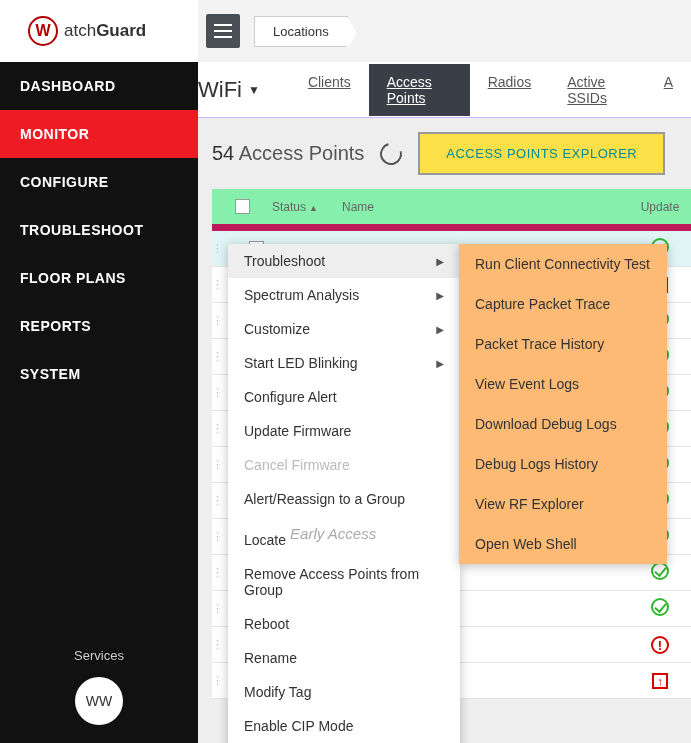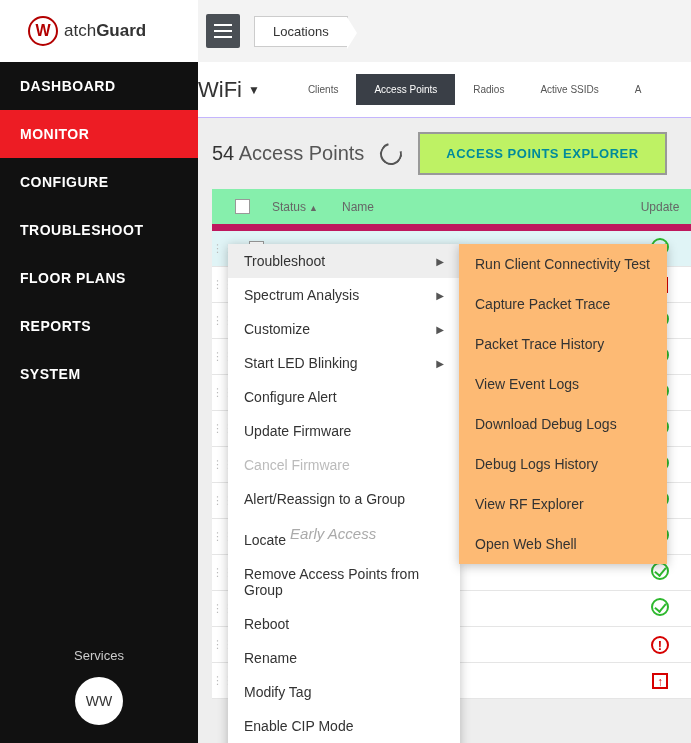--- a/index.html
+++ b/index.html
@@ -18,29 +18,29 @@
 .main { position: absolute; left: 198px; top: 0; right: 0; bottom: 0; background: #fff; }
 .topbar { height: 62px; background: #f3f3f3; display: flex; align-items: center; padding-left: 8px; }
 .hamburger { width: 34px; height: 34px; background: #4a4f55; color: #fff; display: flex; flex-direction: column; justify-content: center; align-items: center; gap: 4px; border-radius: 2px; cursor: pointer; }
 .hamburger span { width: 18px; height: 2px; background: #fff; }
 .crumb { background: #fff; border: 1px solid #ccc; margin-left: 14px; padding: 7px 18px; font-size: 13px; color: #333; position: relative; }
 .crumb::after { content:''; position:absolute; right:-10px; top:0; border-top:16px solid transparent; border-bottom:16px solid transparent; border-left:10px solid #fff; }
 
 .tabs { height: 56px; display: flex; align-items: center; padding-left: 0; border-bottom: 1px solid #c4b5fd; }
 .section-title { font-size: 22px; color: #333; font-weight: 400; display: flex; align-items: center; margin-right: 30px; }
 .section-title .caret { margin-left: 6px; font-size: 12px; }
-.tab { padding: 10px 18px; font-size: 10px; color: #555; cursor: pointer; }
+.tab { padding: 10px 18px; font-size: 14px; color: #555; cursor: pointer; text-decoration: underline; }
 .tab.active { background: #3a3f47; color: #fff; }
 
 .content-area { background: #eee; padding: 14px 0 0 14px; height: calc(100% - 118px); overflow: hidden; }
 .content-header { display: flex; align-items: center; gap: 16px; margin-bottom: 14px; }
 .ap-count { font-size: 20px; color: #555; font-weight: 300; }
 .ap-count .num { color: #333; }
 .refresh-icon { width: 22px; height: 22px; border: 2px solid #555; border-radius: 50%; border-top-color: transparent; transform: rotate(30deg); position: relative; cursor: pointer; }
-.explorer-btn { border: 2px solid #999; background: #bef264; color: #008b9b; font-weight: 700; font-size: 13px; padding: 12px 26px; letter-spacing: 0.5px; cursor: pointer; }
+.explorer-btn { border: 2px solid #999; background: #fde047; color: #008b9b; font-weight: 400; font-size: 13px; padding: 12px 26px; letter-spacing: 0.5px; cursor: pointer; }
 
 .table { background: #fff; }
 .thead { display: flex; align-items: center; height: 42px; font-size: 12px; color: #666; border-bottom: 7px solid #be185d; background:#86efac; }
 .col-check { width: 60px; display:flex; justify-content:center; }
 .col-status { width: 70px; }
 .col-name { flex: 1; }
 .col-update { width: 62px; text-align:center; }
 .checkbox { width: 15px; height: 15px; border: 1px solid #999; background:#fff; }
 .sort-caret { font-size:9px; margin-left:3px; }
 

